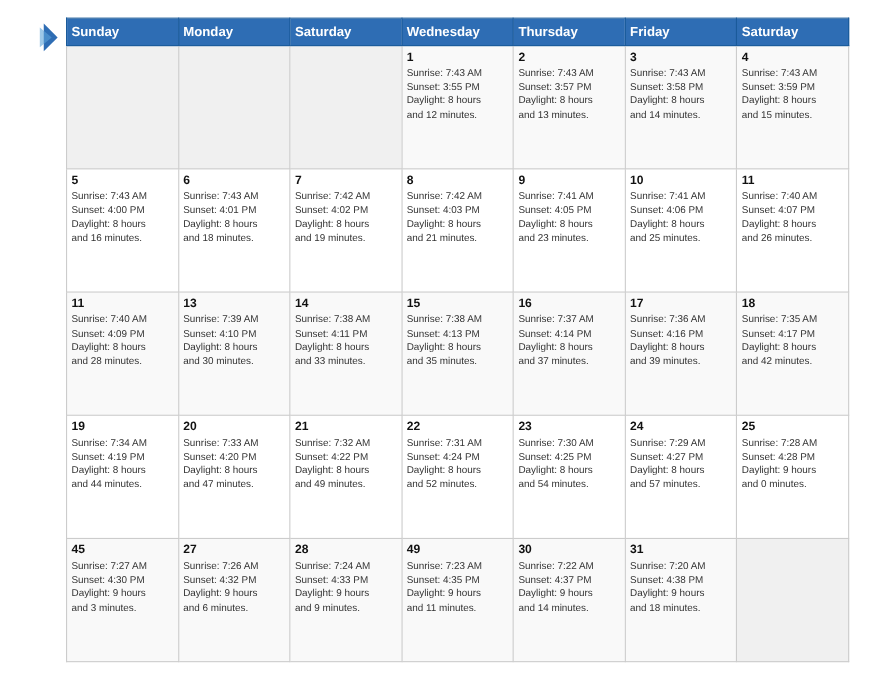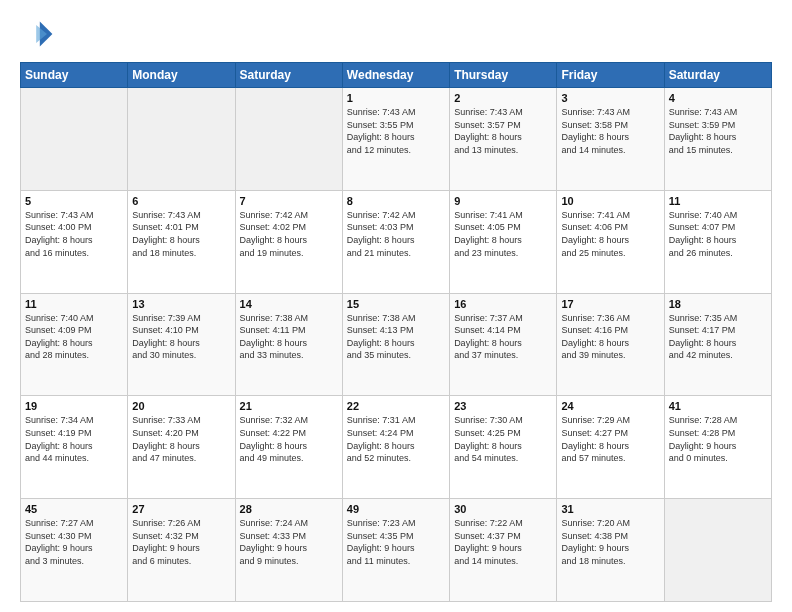--- a/index.html
+++ b/index.html
@@ -8,21 +8,20 @@
       background: #fff;
       width: 792px;
       height: 612px;
       overflow: hidden;
     }
     .page {
       width: 792px;
       height: 612px;
       padding: 16px 20px 10px 20px;
       display: flex;
-      flex-direction: column;
     }
     .header {
       display: flex;
       justify-content: space-between;
       align-items: flex-start;
       margin-bottom: 10px;
     }
     .logo {
       display: flex;
       align-items: center;
@@ -229,21 +228,21 @@
           </td>
           <td>
             <span class="day-num">23</span>
             <div class="day-info">Sunrise: 7:30 AM<br>Sunset: 4:25 PM<br>Daylight: 8 hours<br>and 54 minutes.</div>
           </td>
           <td>
             <span class="day-num">24</span>
             <div class="day-info">Sunrise: 7:29 AM<br>Sunset: 4:27 PM<br>Daylight: 8 hours<br>and 57 minutes.</div>
           </td>
           <td>
-            <span class="day-num">41</span>
+            <span class="day-num">25</span>
             <div class="day-info">Sunrise: 7:28 AM<br>Sunset: 4:28 PM<br>Daylight: 9 hours<br>and 0 minutes.</div>
           </td>
         </tr>
         <tr>
           <td>
             <span class="day-num">45</span>
             <div class="day-info">Sunrise: 7:27 AM<br>Sunset: 4:30 PM<br>Daylight: 9 hours<br>and 3 minutes.</div>
           </td>
           <td>
             <span class="day-num">27</span>

